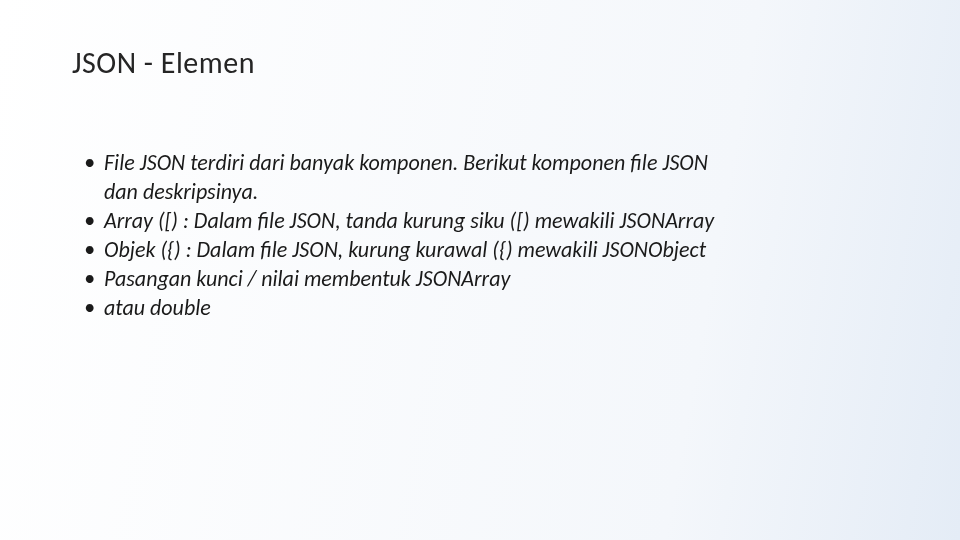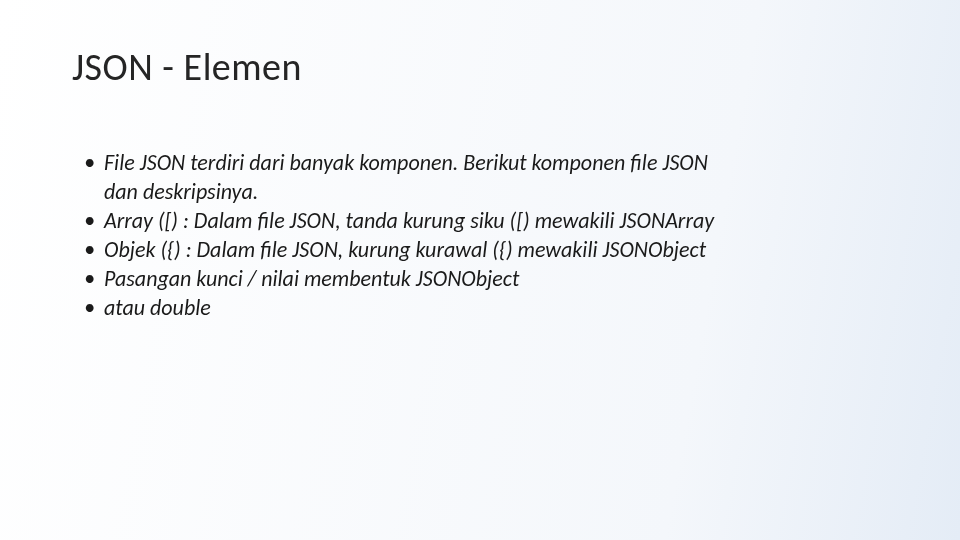--- a/index.html
+++ b/index.html
@@ -15,21 +15,21 @@
     position: relative;
     width: 960px;
     height: 540px;
     background: linear-gradient(100deg, #ffffff 0%, #f4f7fb 72%, #e4ecf6 100%);
     box-sizing: border-box;
   }
   .title {
     position: absolute;
     top: 44px;
     left: 72px;
-    font-size: 38px;
+    font-size: 30px;
     font-weight: 400;
     letter-spacing: 0.5px;
     color: #252525;
   }
   .content {
     position: absolute;
     top: 148px;
     left: 72px;
     right: 60px;
     font-size: 22px;
@@ -73,20 +73,20 @@
         <span>File JSON terdiri dari banyak komponen. Berikut komponen file JSON</span>
         <span class="continuation">dan deskripsinya.</span>
       </li>
       <li>
         <span>Array ([)  : Dalam file JSON, tanda kurung siku ([) mewakili JSONArray</span>
       </li>
       <li>
         <span>Objek ({) : Dalam file JSON, kurung kurawal ({) mewakili JSONObject</span>
       </li>
       <li>
-        <span class="continuation">Pasangan kunci / nilai membentuk JSONObject</span>
+        <span class="continuation">Pasangan kunci / nilai membentuk JSONArray</span>
       </li>
       <li>
         <span class="continuation">atau double</span>
       </li>
     </ul>
   </div>
 </div>
 
 </body></html>

